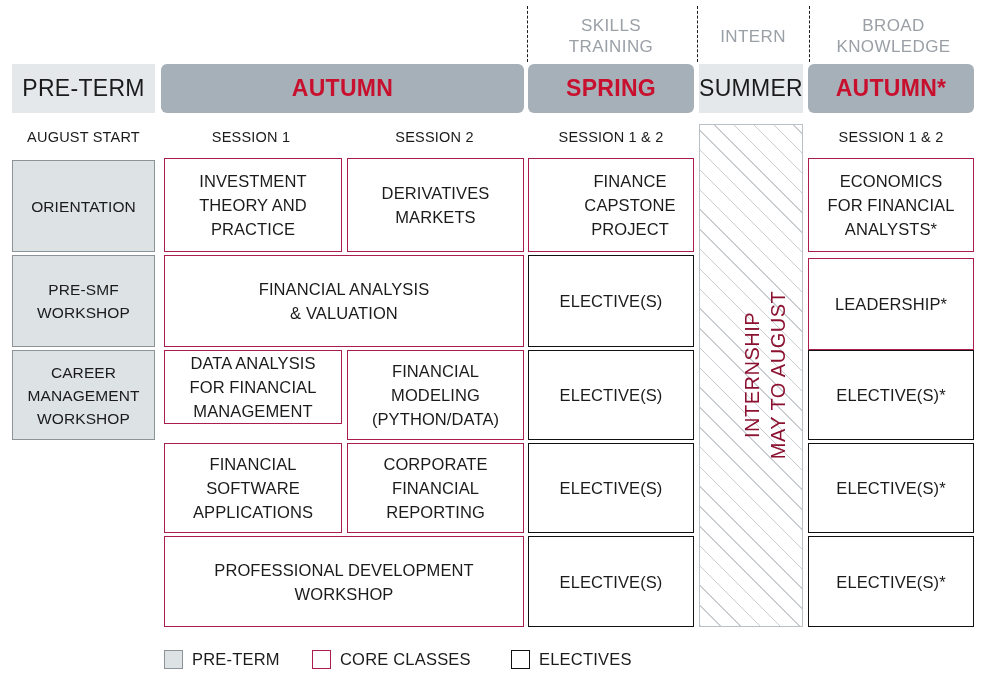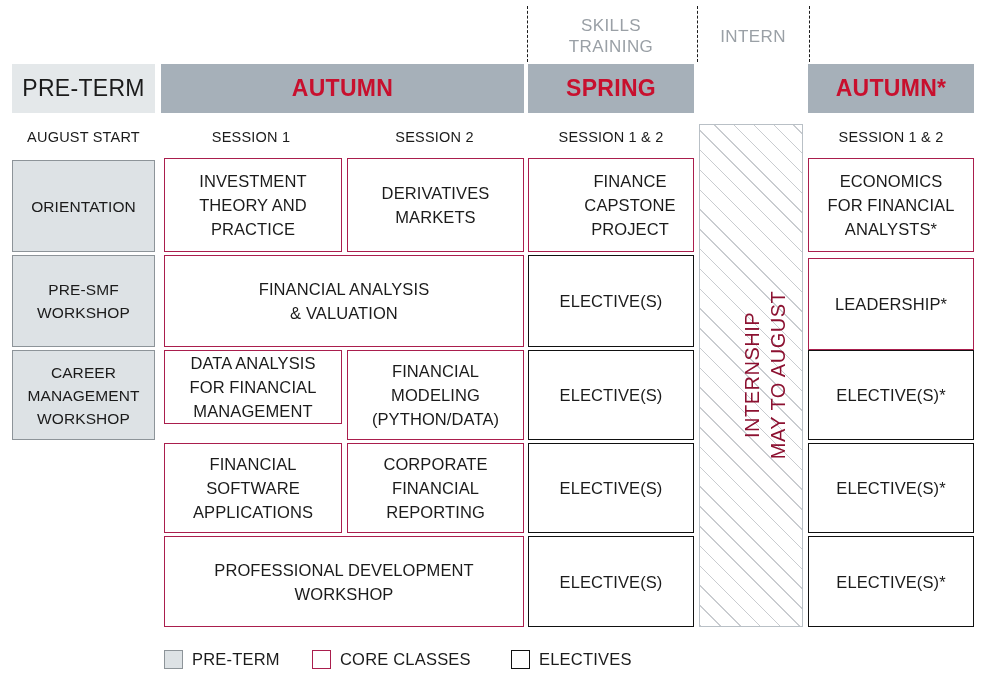--- a/index.html
+++ b/index.html
@@ -44,21 +44,21 @@
 
   
   .termbar {
     display: flex;
     align-items: center;
     justify-content: center;
     font-size: 23px;
     letter-spacing: 0.3px;
   }
   .termbar.light { background: #e4e8ea; color: #1b1b1b; font-weight: 400; }
-  .termbar.dark  { background: #a6b0b9; color: #c8102e; font-weight: bold; }
+  .termbar.dark  { background: #a6b0b9; color: #c8102e; font-weight: bold; border-radius: 6px; }
 
   
   .session {
     font-size: 14.5px;
     color: #1b1b1b;
     text-align: center;
     display: flex;
     align-items: center;
     justify-content: center;
     letter-spacing: 0.2px;
@@ -124,33 +124,40 @@
   </div>
 
   <div class="abs vdash" style="left:697px; top:6px; height:56px;"></div>
 
   <div class="abs phase" style="left:700px; top:10px; width:106px; height:52px;">
     <span style="white-space:pre-line;">INTERN</span>
   </div>
 
   <div class="abs vdash" style="left:809px; top:6px; height:56px;"></div>
 
+  <div class="abs phase" style="left:812px; top:10px; width:163px; height:52px;">
+    <span style="white-space:pre-line;">BROAD
+KNOWLEDGE</span>
+  </div>
 
   <div class="abs termbar light" style="left:12px; top:64px; width:143px; height:49px;">
     <span>PRE-TERM</span>
   </div>
 
   <div class="abs termbar dark" style="left:161px; top:64px; width:363px; height:49px;">
     <span>AUTUMN</span>
   </div>
 
   <div class="abs termbar dark" style="left:528px; top:64px; width:166px; height:49px;">
     <span>SPRING</span>
   </div>
 
+  <div class="abs termbar light" style="left:699px; top:64px; width:104px; height:49px;">
+    <span>SUMMER</span>
+  </div>
 
   <div class="abs termbar dark" style="left:808px; top:64px; width:166px; height:49px;">
     <span>AUTUMN*</span>
   </div>
 
   <div class="abs session" style="left:12px; top:126px; width:143px; height:22px;">
     <span>AUGUST START</span>
   </div>
   <div class="abs session" style="left:161px; top:126px; width:180px; height:22px;">
     <span>SESSION 1</span>

